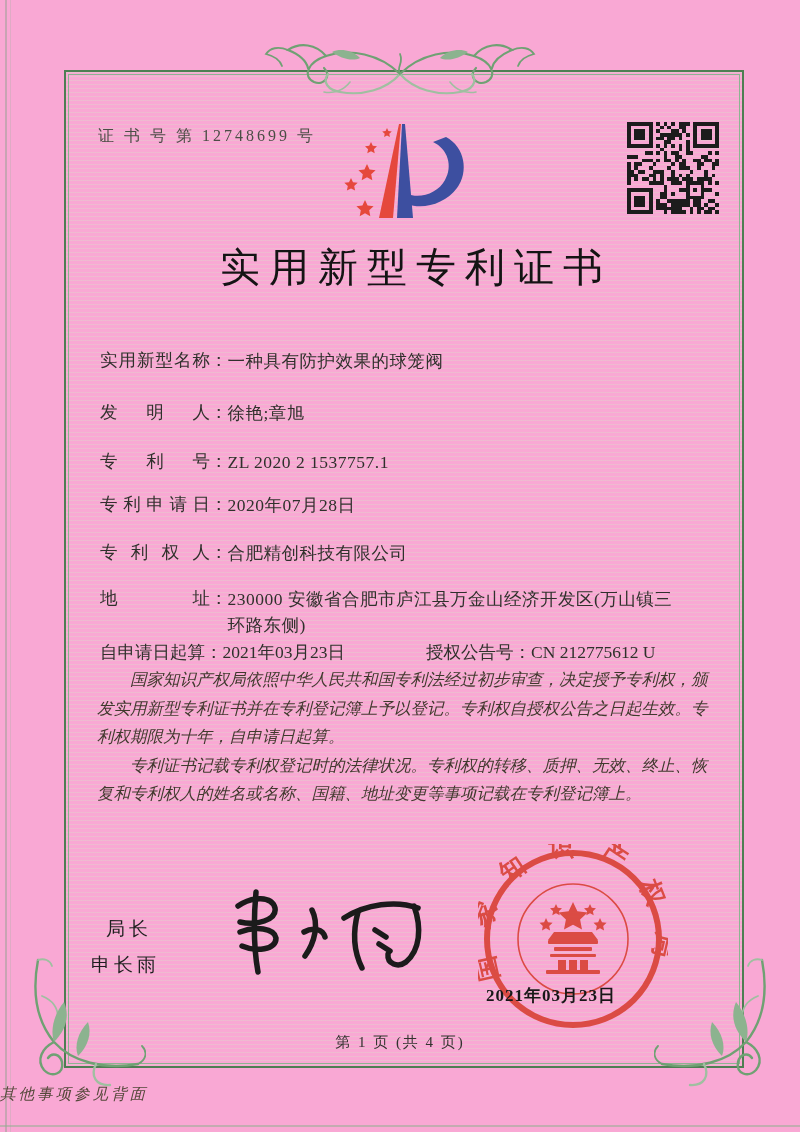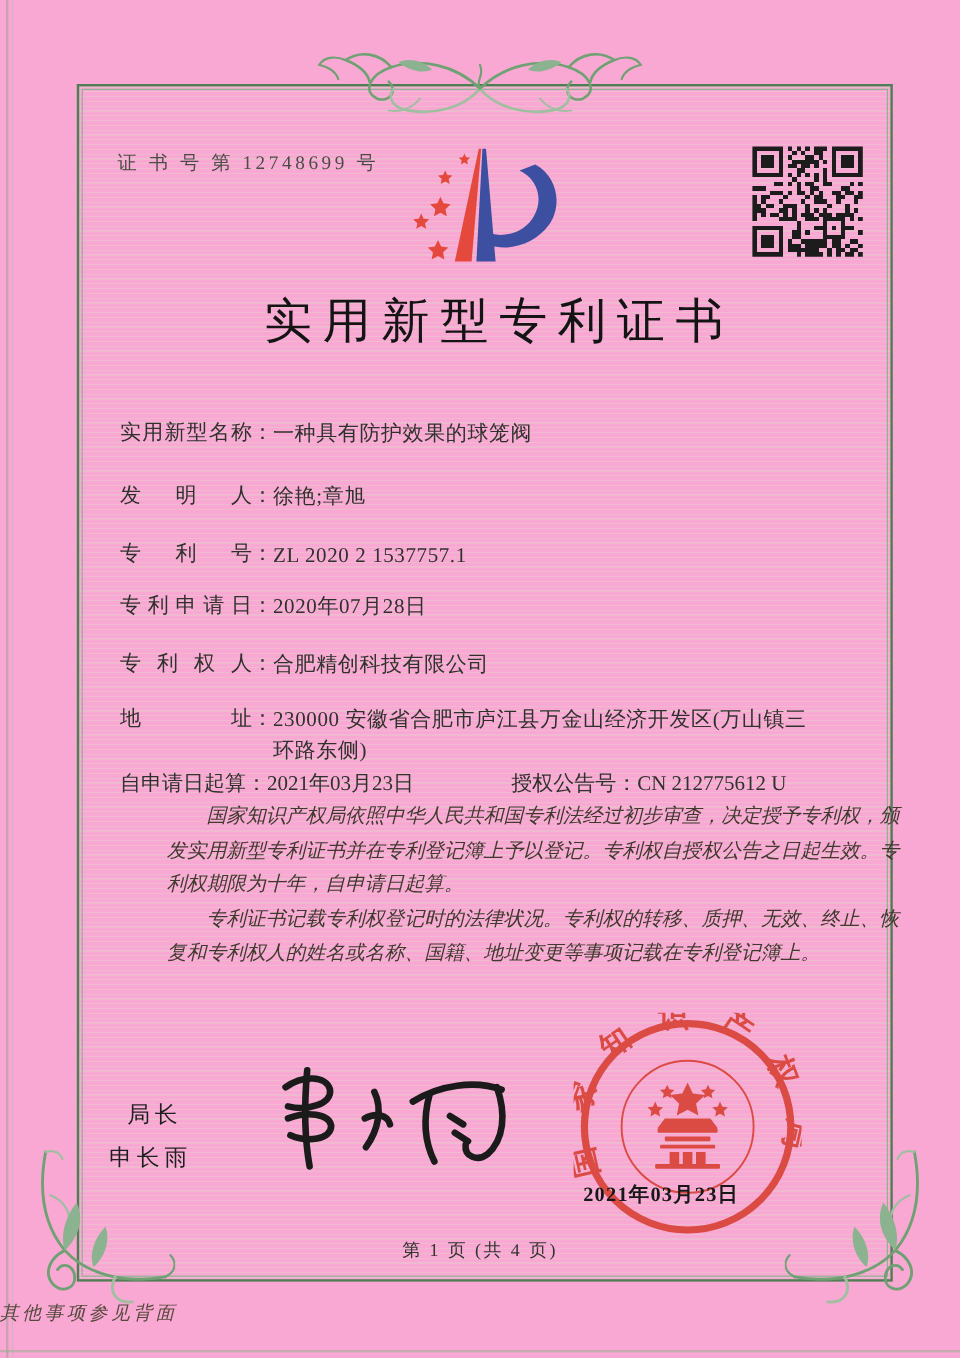--- a/index.html
+++ b/index.html
@@ -17,21 +17,21 @@
   .logo{position:absolute;left:333px;top:110px;width:140px;height:126px;}
   .qr{position:absolute;left:627px;top:122px;width:92px;height:92px;}
   .title{position:absolute;left:0;right:0;top:240px;text-align:center;font-size:40px;
          letter-spacing:9px;color:#141414;font-weight:500;padding-left:32px;}
   .frow{position:absolute;left:100px;font-size:17.5px;color:#30302c;}
   .flabel{display:inline-block;width:110px;text-align:justify;text-align-last:justify;vertical-align:top;}
   .fcolon{display:inline-block;vertical-align:top;}
   .fvalue{display:inline-block;vertical-align:top;letter-spacing:.5px;max-width:446px;line-height:26px;}
   .grant2{position:absolute;left:288px;top:0;white-space:nowrap;margin-left:38px;}
   .paras{position:absolute;left:97px;top:666px;width:614px;font-size:16.5px;line-height:28.5px;
-         font-style:italic;color:#41392e;margin-left:42px;}
+         font-style:italic;color:#41392e;}
   .paras p{margin:0;text-indent:2em;}
   .signer-title{position:absolute;left:106px;top:916px;font-size:19px;color:#1f1f1f;letter-spacing:4px;}
   .signer-name{position:absolute;left:91px;top:952px;font-size:19px;color:#1f1f1f;letter-spacing:4px;}
   .signature{position:absolute;left:212px;top:880px;width:238px;height:112px;}
   .seal{position:absolute;left:478px;top:844px;width:190px;height:190px;opacity:.93;}
   .seal-date{position:absolute;left:486px;top:984px;font-size:17px;font-weight:600;letter-spacing:1px;color:#181818;}
   .footer-page{position:absolute;left:0;right:0;top:1033px;text-align:center;font-size:15px;
                letter-spacing:2px;color:#33332f;}
   .back-note{position:absolute;left:0;right:0;top:1084px;text-align:left;font-size:15.5px;
              font-style:italic;letter-spacing:3px;color:#55493b;}

